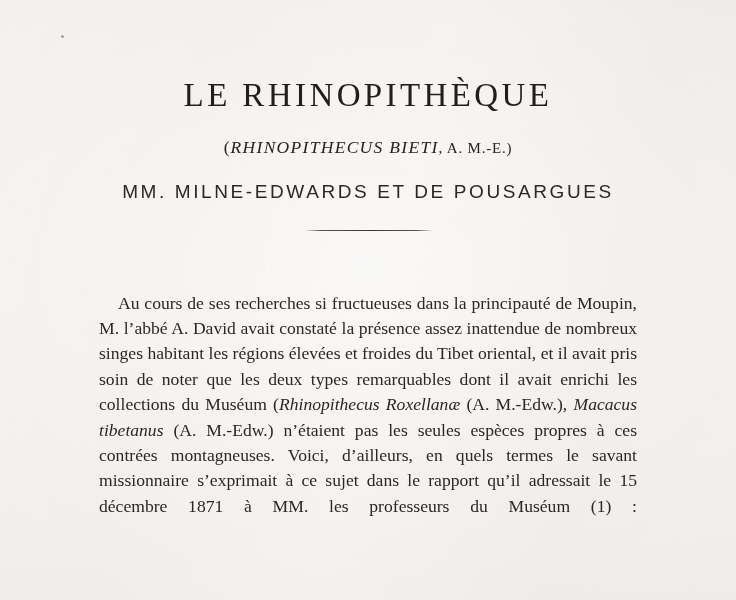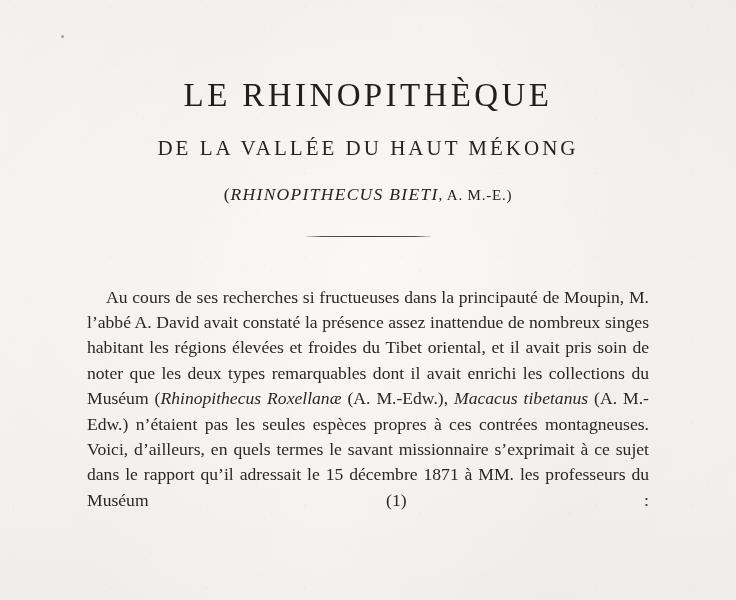--- a/index.html
+++ b/index.html
@@ -144,21 +144,21 @@
     margin: 0 auto;
     padding-top: 48px;
     width: 562px;
     font-size: 17.6px;
     line-height: 25.4px;
     text-align: justify;
     color: #2b2723;
     hyphens: none;
   }
   .body-text p {
-    margin: 0;
+    margin: 12px;
     text-indent: 19px;
     text-align: justify;
     text-align-last: justify;
   }
   .body-text i {
     font-style: italic;
   }
   
   .doc-title, .doc-subtitle, .species-line,
   .authors-line, .body-text {
@@ -170,25 +170,25 @@
 
 <div class="page">
   <div class="grain"></div>
   <div class="fleck"></div>
 
   <div class="content">
 
     <header class="title-block">
       <h1 class="doc-title">LE RHINOPITHÈQUE</h1>
 
-      <h2 class="doc-subtitle">DE LA VALLÉE DU HAUT MÉKONG</h2>
 
       <p class="species-line"><span>(</span><span class="sci">RHINOPITHECUS BIETI</span><span class="auth">, A. M.-E.)</span></p>
 
 
+      <p class="authors-line">MM. MILNE-EDWARDS ET DE POUSARGUES</p>
     </header>
 
     <div class="rule-wrap">
       <div class="rule"></div>
     </div>
 
     <section class="body-text">
       <p><span>Au cours de ses recherches si fructueuses dans la principauté de Moupin, M. l’abbé A. David avait constaté la présence assez inattendue de nombreux singes habitant les régions élevées et froides du Tibet oriental, et il avait pris soin de noter que les deux types remarquables dont il avait enrichi les collections du Muséum (</span><i>Rhinopithecus Roxellanæ</i><span> (A. M.-Edw.), </span><i>Macacus tibetanus</i><span> (A. M.-Edw.) n’étaient pas les seules espèces propres à ces contrées montagneuses. Voici, d’ailleurs, en quels termes le savant missionnaire s’exprimait à ce sujet dans le rapport qu’il adressait le 15 décembre 1871 à MM. les professeurs du Muséum (1) :</span></p>
     </section>
 

